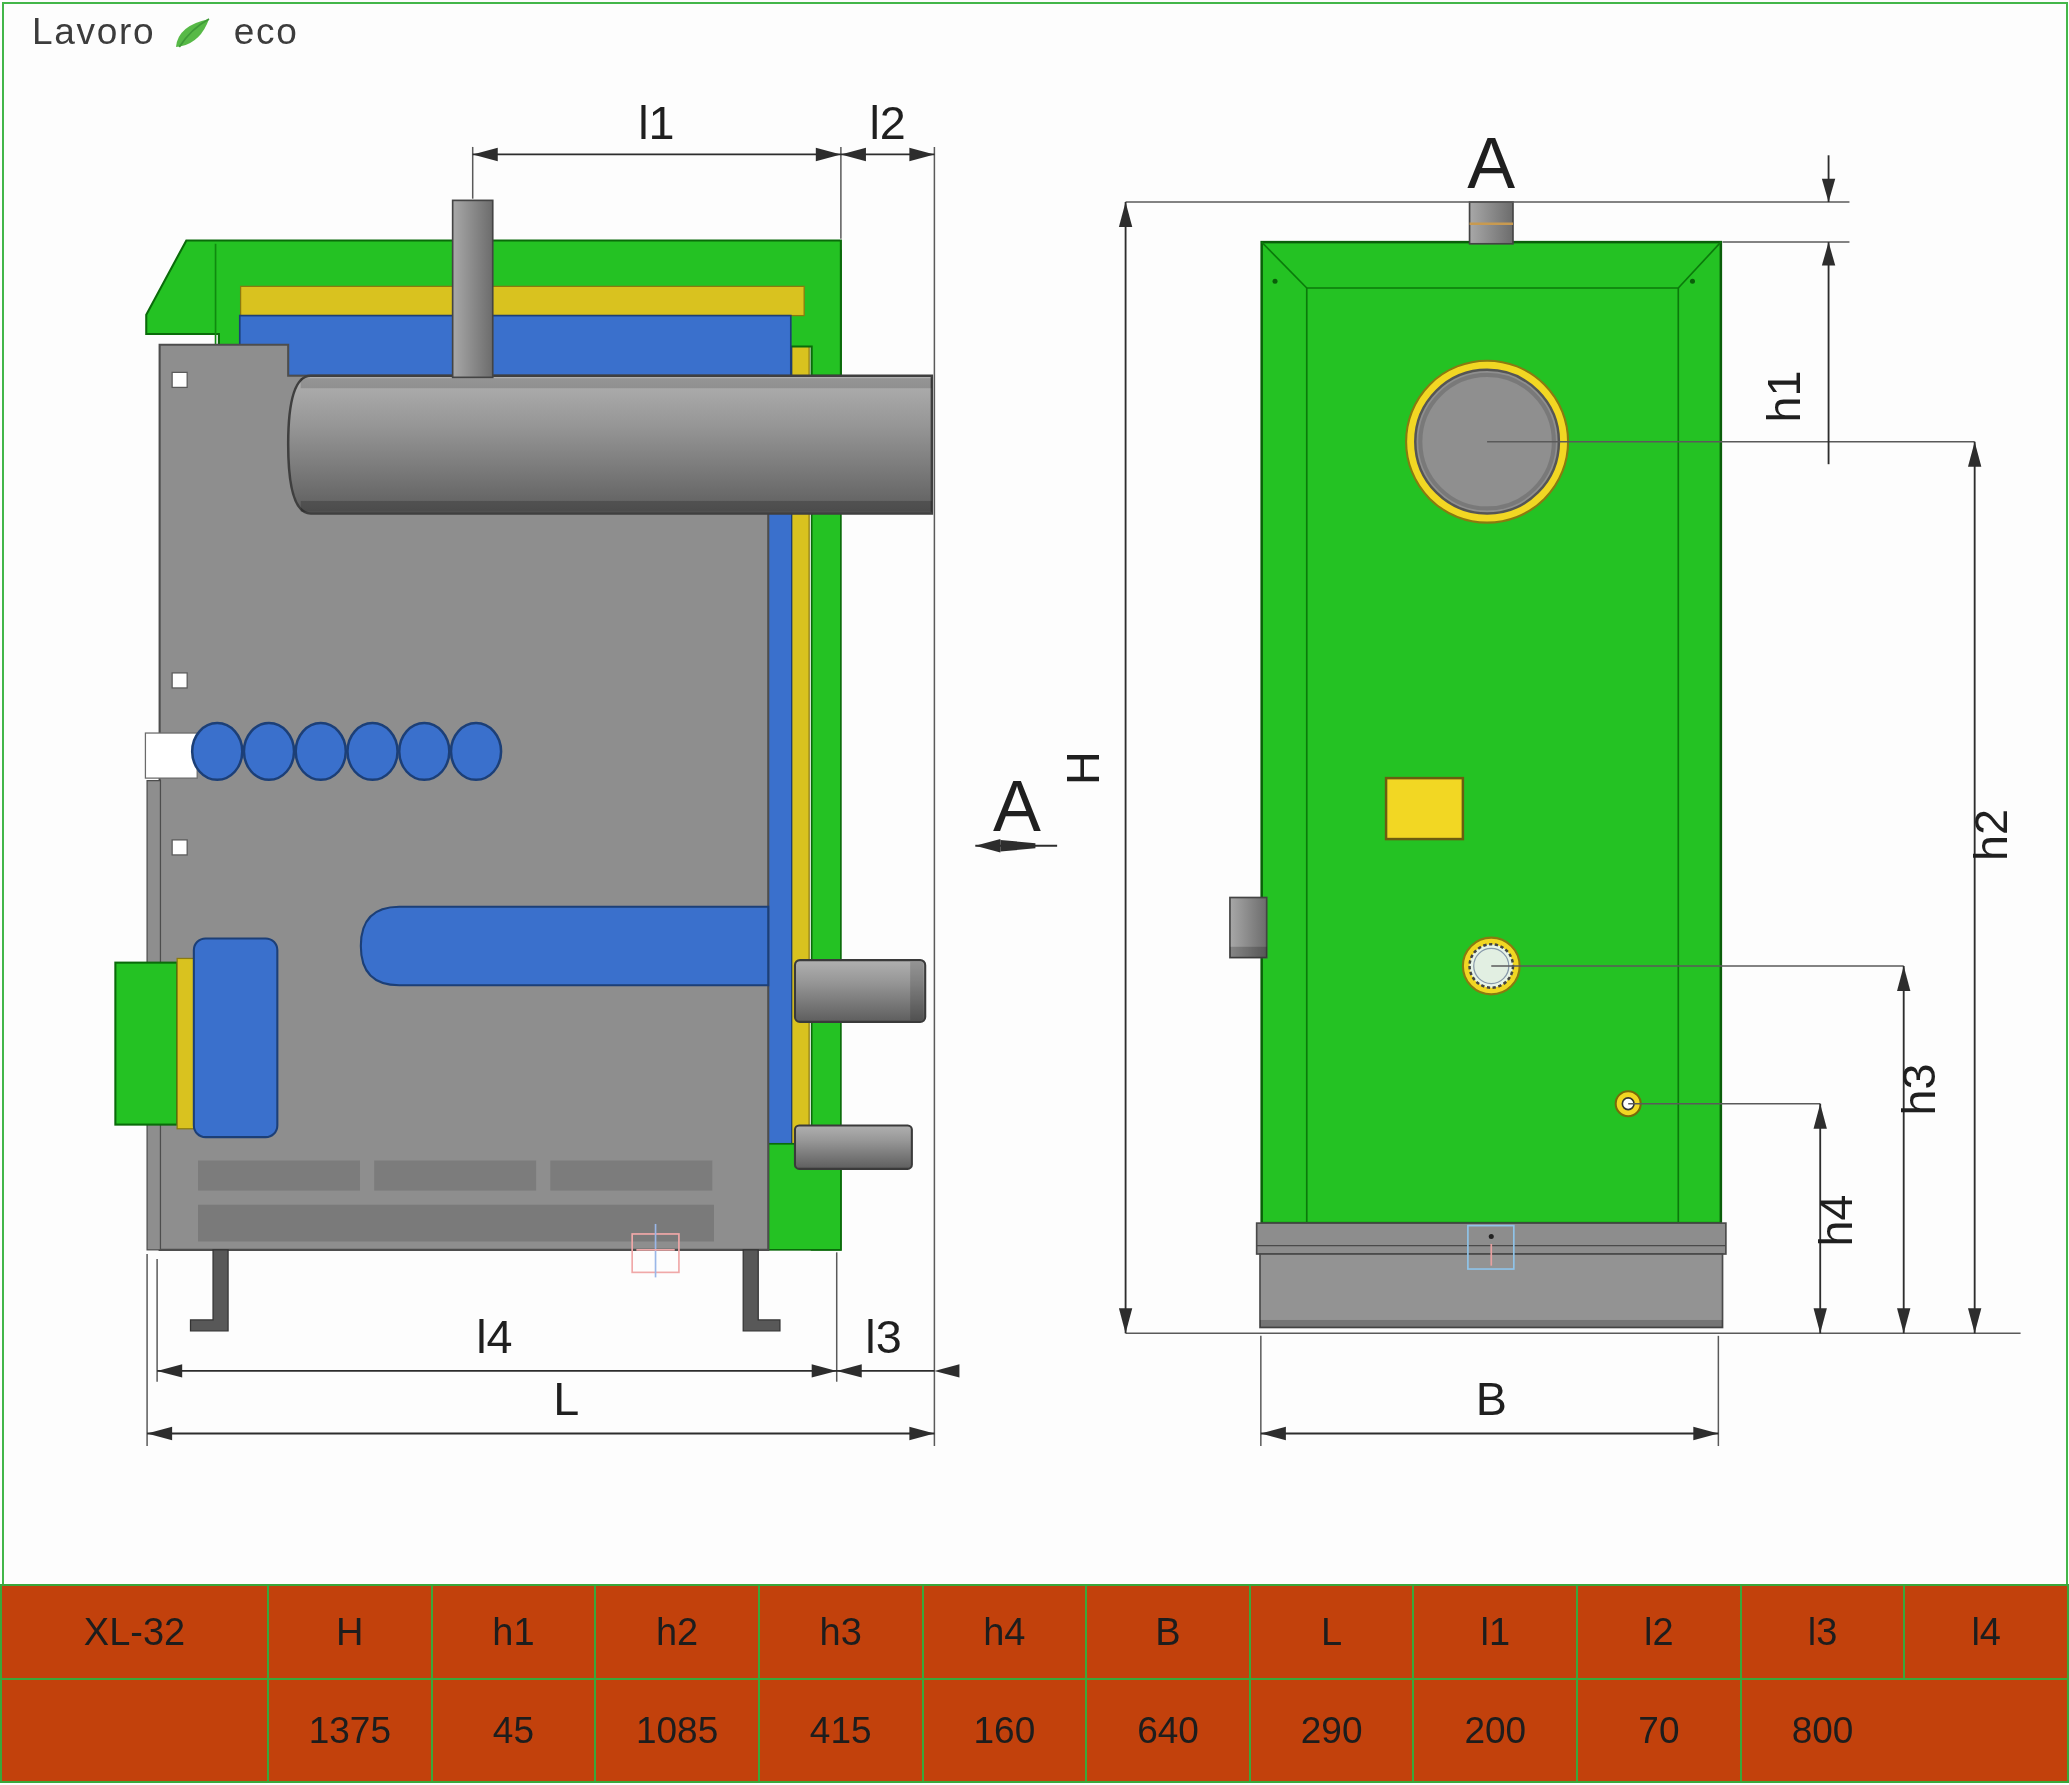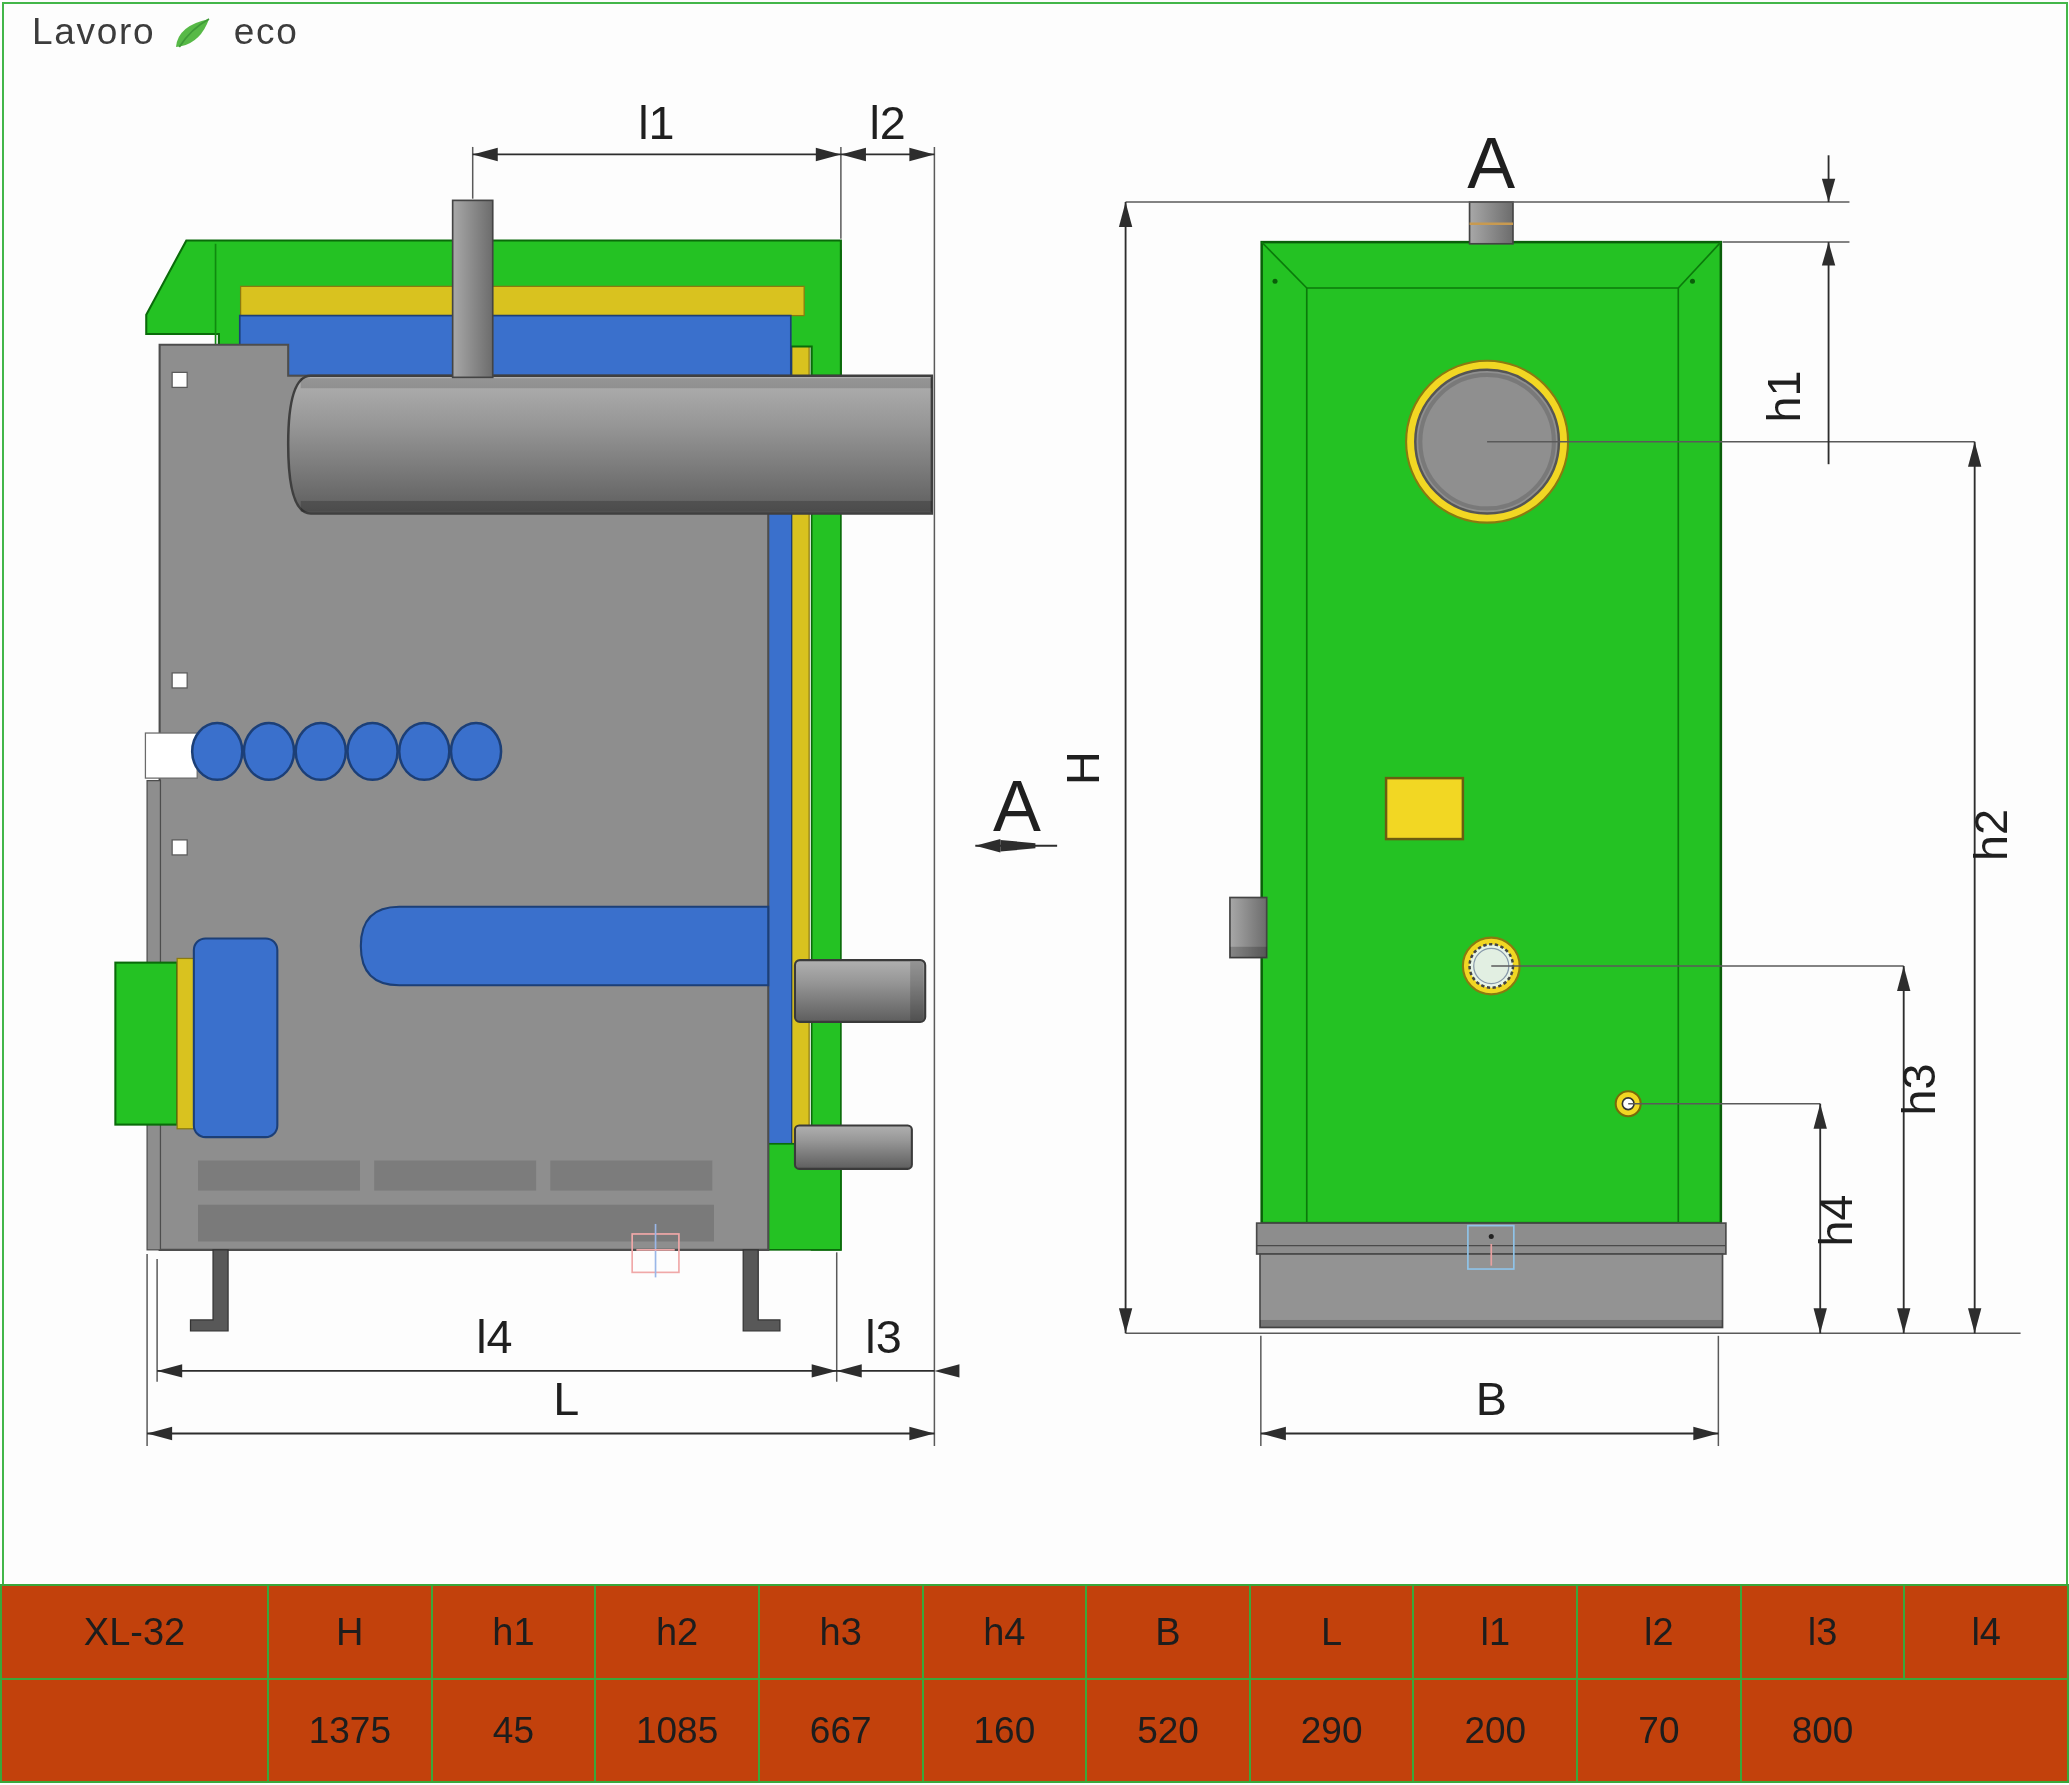--- a/index.html
+++ b/index.html
@@ -260,22 +260,22 @@
     <div class="cell hdr">L</div>
     <div class="cell hdr">l1</div>
     <div class="cell hdr">l2</div>
     <div class="cell hdr">l3</div>
     <div class="cell hdr">l4</div>
 
     <div class="cell val first"></div>
     <div class="cell val">1375</div>
     <div class="cell val">45</div>
     <div class="cell val">1085</div>
-    <div class="cell val">667</div>
+    <div class="cell val">415</div>
     <div class="cell val">160</div>
-    <div class="cell val">520</div>
+    <div class="cell val">640</div>
     <div class="cell val">290</div>
     <div class="cell val">200</div>
     <div class="cell val">70</div>
     <div class="cell val">800</div>
   </div>
 </div>
 
 
 </body></html>

